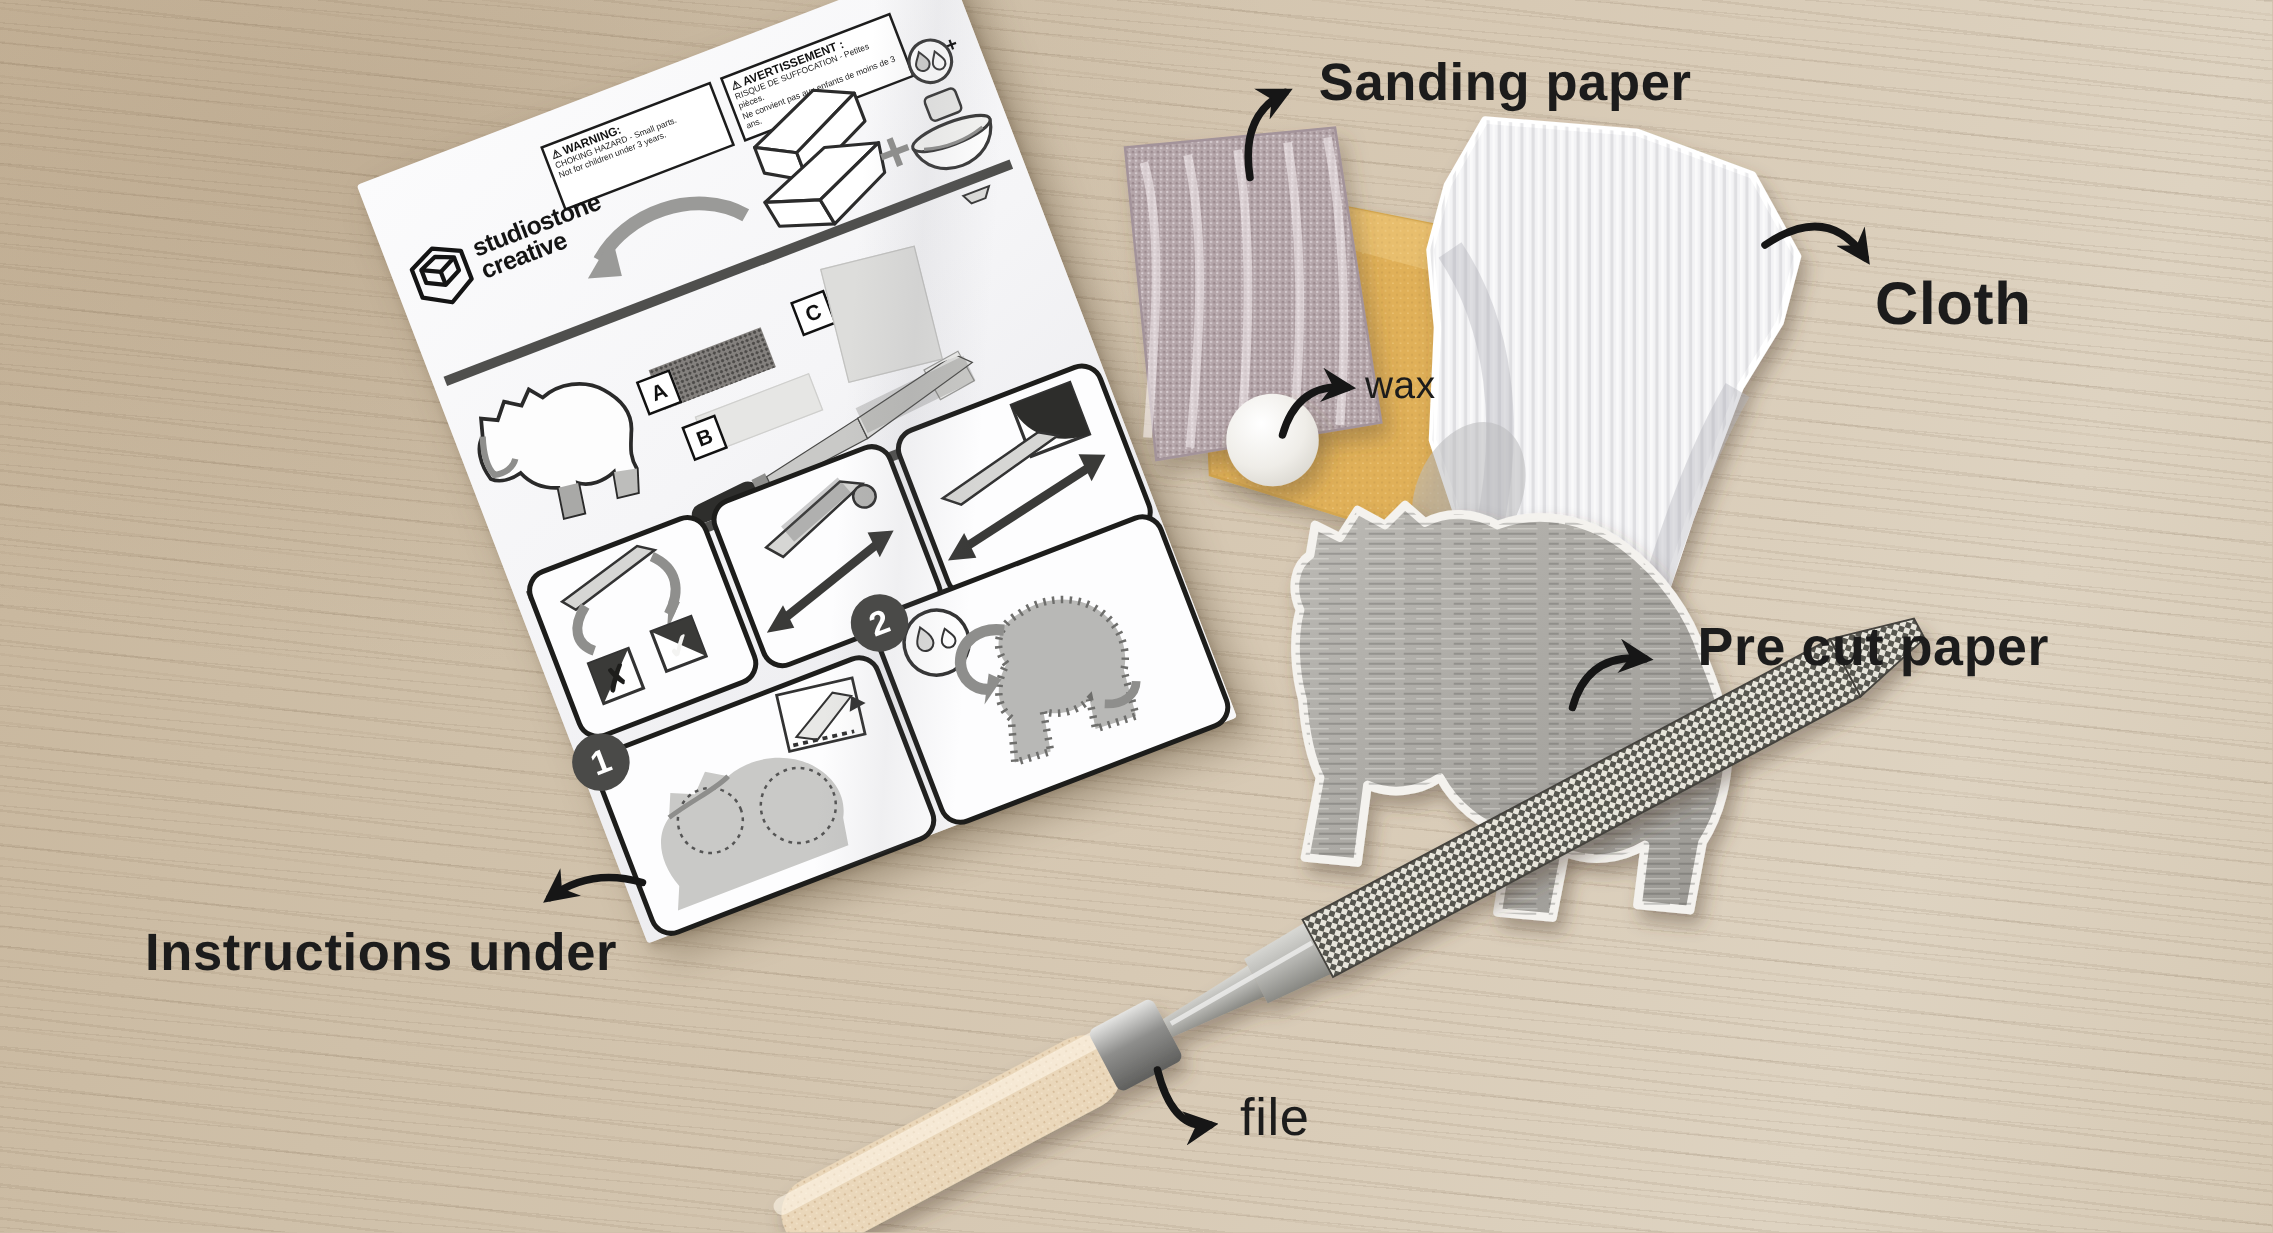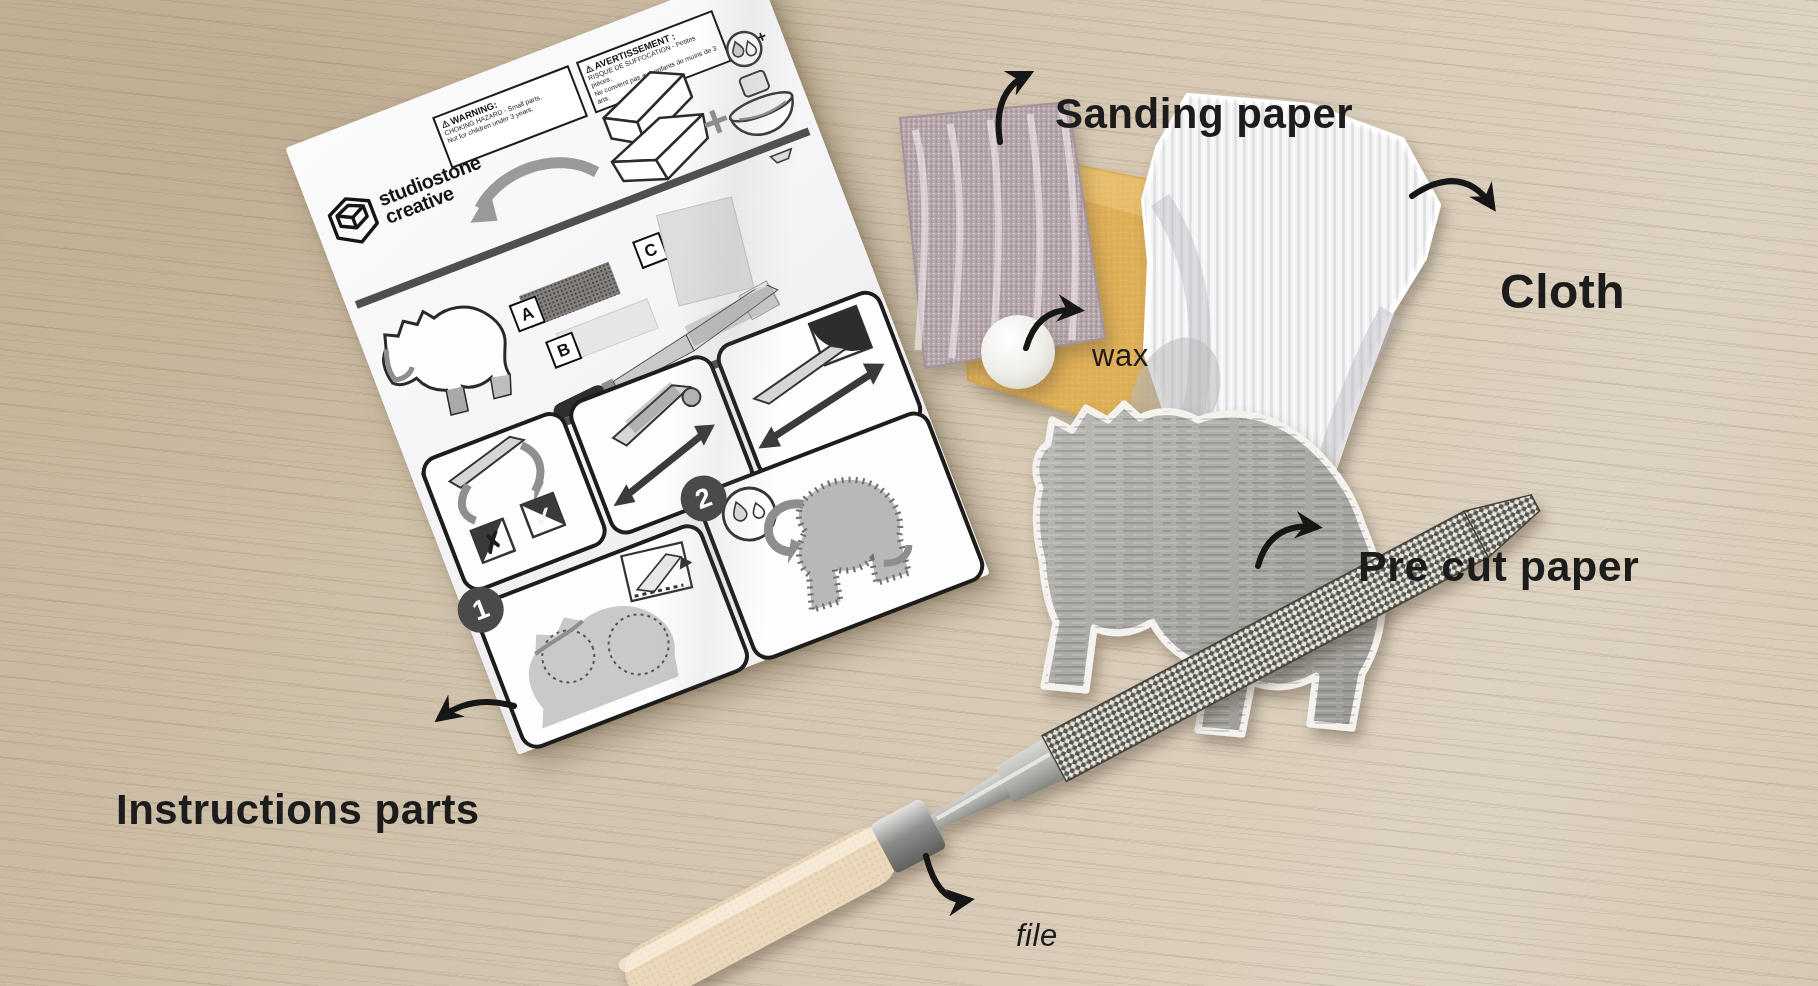--- a/index.html
+++ b/index.html
@@ -56,26 +56,26 @@
   .b1{left:10px;width:146px;} .b2{left:168px;width:146px;} .b3{left:326px;width:168px;}
   
   .panel{position:absolute;border:4px solid #1d1d1b;border-radius:18px;background:#fdfdfe;}
   .p1{left:8px;top:494px;width:236px;height:150px;}
   .p2{left:256px;top:470px;width:240px;height:174px;}
   .stepc{position:absolute;width:46px;height:46px;border-radius:50%;background:#4a4a48;color:#fff;
     font-weight:bold;font-size:27px;display:flex;align-items:center;justify-content:center;z-index:3;}
   .s1{left:-6px;top:478px;} .s2{left:242px;top:454px;}
 
   
-  .lbl{position:absolute;color:var(--label_text,#1c1c1c);font-weight:600;letter-spacing:.5px;white-space:nowrap;margin-top:48px;}
+  .lbl{position:absolute;color:var(--label_text,#1c1c1c);font-weight:600;letter-spacing:.5px;white-space:nowrap;}
   .lbl-sanding{left:1055px;top:42px;font-size:42px;}
   .lbl-cloth{left:1500px;top:216px;font-size:48px;}
   .lbl-wax{left:1092px;top:290px;font-size:31px;font-weight:500;}
   .lbl-precut{left:1358px;top:494px;font-size:43px;}
-  .lbl-file{left:1016px;top:870px;font-size:31px;font-weight:500;font-style:italic;}
+  .lbl-file{left:992px;top:870px;font-size:42px;font-weight:500;}
   .lbl-instructions{left:116px;top:738px;font-size:42px;}
 
   .objects{position:absolute;inset:0;}
 </style>
 </head>
 <body>
 
 <div class="wood"></div>
 
 <div class="sheet">
@@ -362,13 +362,13 @@
     <path d="M926 856 Q 938 904 968 900" marker-end="url(#ah)"></path>
     <path d="M514 706 Q 472 694 440 718" marker-end="url(#ah)"></path>
   </g>
 </svg>
 
 <div class="lbl lbl-sanding">Sanding paper</div>
 <div class="lbl lbl-cloth">Cloth</div>
 <div class="lbl lbl-wax">wax</div>
 <div class="lbl lbl-precut">Pre cut paper</div>
 <div class="lbl lbl-file">file</div>
-<div class="lbl lbl-instructions">Instructions parts</div>
+<div class="lbl lbl-instructions">Instructions under</div>
 
 </body></html>

